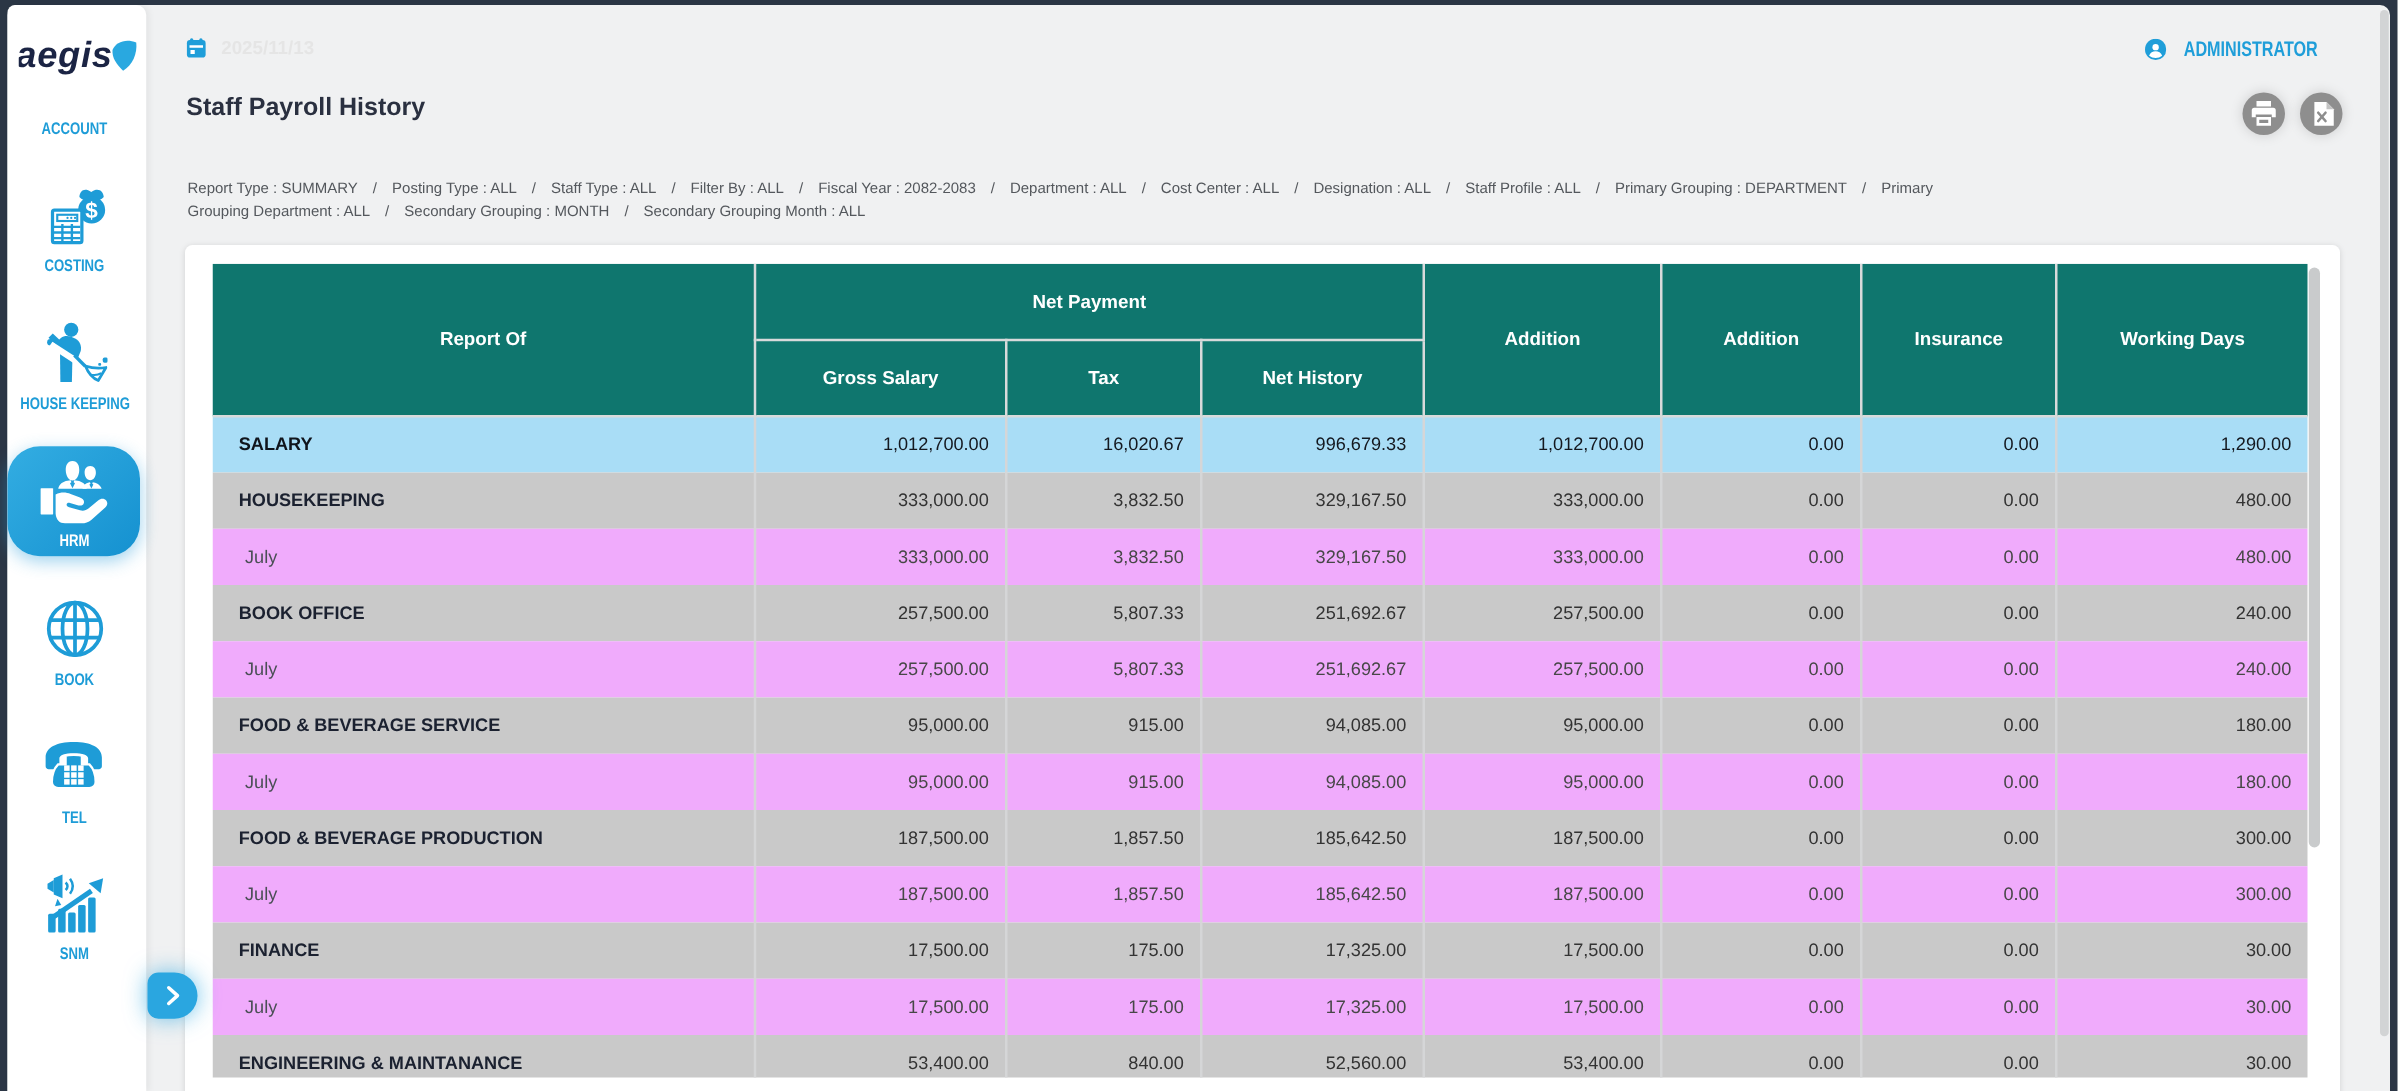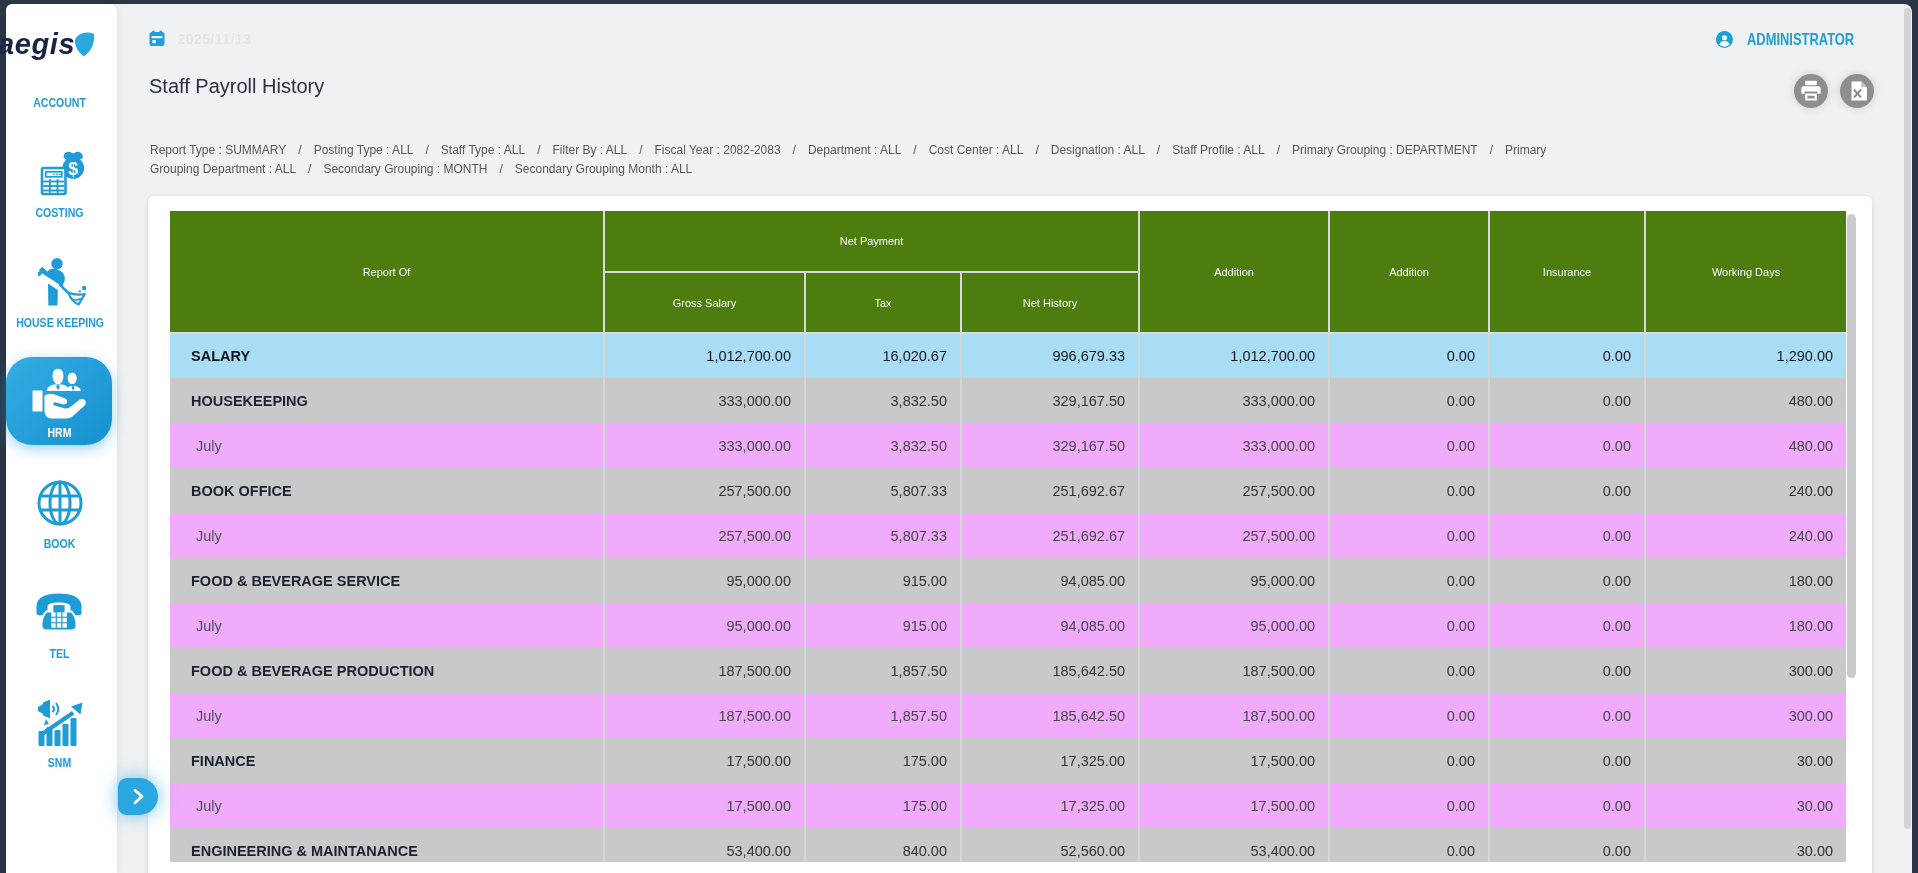--- a/index.html
+++ b/index.html
@@ -8,31 +8,31 @@
   .abs { position:absolute; }
   #page { left:6px; top:4px; width:1906px; height:869px; background:#f0f1f2; border-radius:8px 8px 0 0; }
   #vthumb { left:1904px; top:8px; width:7px; height:821px; background:#d2d4d5; border-radius:4px; }
   #sidebar { left:6px; top:4px; width:111px; height:869px; background:#fff; border-radius:6px 8px 0 0; box-shadow:2px 0 6px rgba(0,0,0,.06); }
   .mlabel { position:absolute; left:4px; width:111px; text-align:center; font-size:13.5px; font-weight:bold; color:#1e9cd7; transform:scaleX(0.78); white-space:nowrap; }
   .micon { position:absolute; left:4px; width:111px; text-align:center; }
   #hrmbox { left:6px; top:357px; width:106px; height:88px; background:linear-gradient(135deg,#33ade2,#1591d0); border-radius:26px; box-shadow:0 4px 14px rgba(41,156,217,.45); }
   #fab { left:118px; top:778px; width:40px; height:37px; border-radius:9px 19px 19px 9px; background:#2aa6e0; box-shadow:0 0 18px rgba(42,166,224,.65); }
   #dateline { left:149px; top:30px; height:20px; }
   #datetxt { left:177px; top:30px; font-size:15px; font-weight:bold; color:#e5e5e5; }
-  #title { left:149px; top:75px; font-size:20px; font-weight:400; color:#2a3040; }
+  #title { left:149px; top:75px; font-size:20px; font-weight:700; color:#2a3040; }
   #adminline { top:31px; left:1716px; }
   #admintxt { top:30px; left:1747px; font-size:17px; font-weight:bold; color:#1f9ed9; transform:scaleX(0.76); transform-origin:left center; }
   .roundbtn { width:34px; height:34px; border-radius:50%; background:#8e8e8e; top:74px; box-shadow:0 0 10px rgba(0,0,0,.15); }
   #filters { left:150px; top:141px; font-size:12px; color:#54585d; line-height:19px; white-space:nowrap; }
   .sl { margin:0 12px; }
   #card { left:148px; top:196px; width:1724px; height:690px; background:#fff; border-radius:6px; box-shadow:0 1px 5px rgba(0,0,0,.13); }
   #twrap { left:170px; top:211px; width:1677px; height:651px; overflow:hidden; }
   #tthumb { left:1847px; top:214px; width:9px; height:464px; background:#c9cbcc; border-radius:5px; }
   table { border-collapse:collapse; table-layout:fixed; width:1676px; }
-  th { background:#4d7c0f; color:#fff; font-size:11px; font-weight:normal; border:2px solid #d8dadb; }
+  th { background:#0f766e; color:#fff; font-size:15px; font-weight:bold; border:2px solid #d8dadb; }
   tr.h1 { height:61px; } tr.h2 { height:61px; }
   tr.h1 th { border-top:none; }
   th:first-child, td:first-child { border-left:none; }
   th:last-child, td:last-child { border-right:none; }
   td { font-size:14.5px; height:45px; border-left:2px solid #d5d6d7; border-right:2px solid #d5d6d7; padding:0; }
   td.lab { padding-left:21px; font-weight:bold; color:#1b2130;margin-left:12px; }
   td.num { text-align:right; padding-right:13px; color:#333; }
   tr.blue td { background:#a9ddf6; }
   tr.blue td.lab { color:#10141c; }
   tr.blue td.num { font-weight:normal; color:#14181f; }
@@ -225,21 +225,21 @@
           <td class="num">0.00</td>
           <td class="num">0.00</td>
           <td class="num">30.00</td>
         </tr>
 </tbody>
     </table>
 </div>
 <div class="abs" id="tthumb"></div>
 
 <div class="abs" id="sidebar"></div>
-<div class="abs" id="logo" style="left:0; top:28px; width:100px; height:36px;"><svg width="100" height="36" viewBox="0 0 100 36">
+<div class="abs" id="logo" style="left:15px; top:28px; width:100px; height:36px;"><svg width="100" height="36" viewBox="0 0 100 36">
       <path d="M75 12 C77.5 5.5 86 2.5 94 6 C95 15 91 24 83.5 28.5 C78 23.5 74.5 18 75 12 Z" fill="#29a8e0"></path>
       <text x="-2" y="25.5" font-family="Liberation Sans" font-size="29" font-weight="bold" font-style="italic" letter-spacing="0.6" fill="#1b2444">aegis</text>
     </svg></div>
 <div class="abs mlabel" style="top:95px;">ACCOUNT</div>
 <div class="abs micon" style="top:148px;" id="ic-costing"><svg width="50" height="48" viewBox="0 0 50 48">
       <g fill="#1e9cd7">
         <path d="M28.5 9.5 C29 4.5 32.5 2 38 5.5 C43.5 2 47.5 4.5 48 9.5 C45 12.5 42 13 38.2 11.8 C34.5 13 31.5 12.5 28.5 9.5 Z"></path>
         <circle cx="38.3" cy="20" r="10.8"></circle>
       </g>
       <text x="38.3" y="26.5" text-anchor="middle" font-family="Liberation Sans" font-size="18" font-weight="bold" fill="#fff">$</text>

